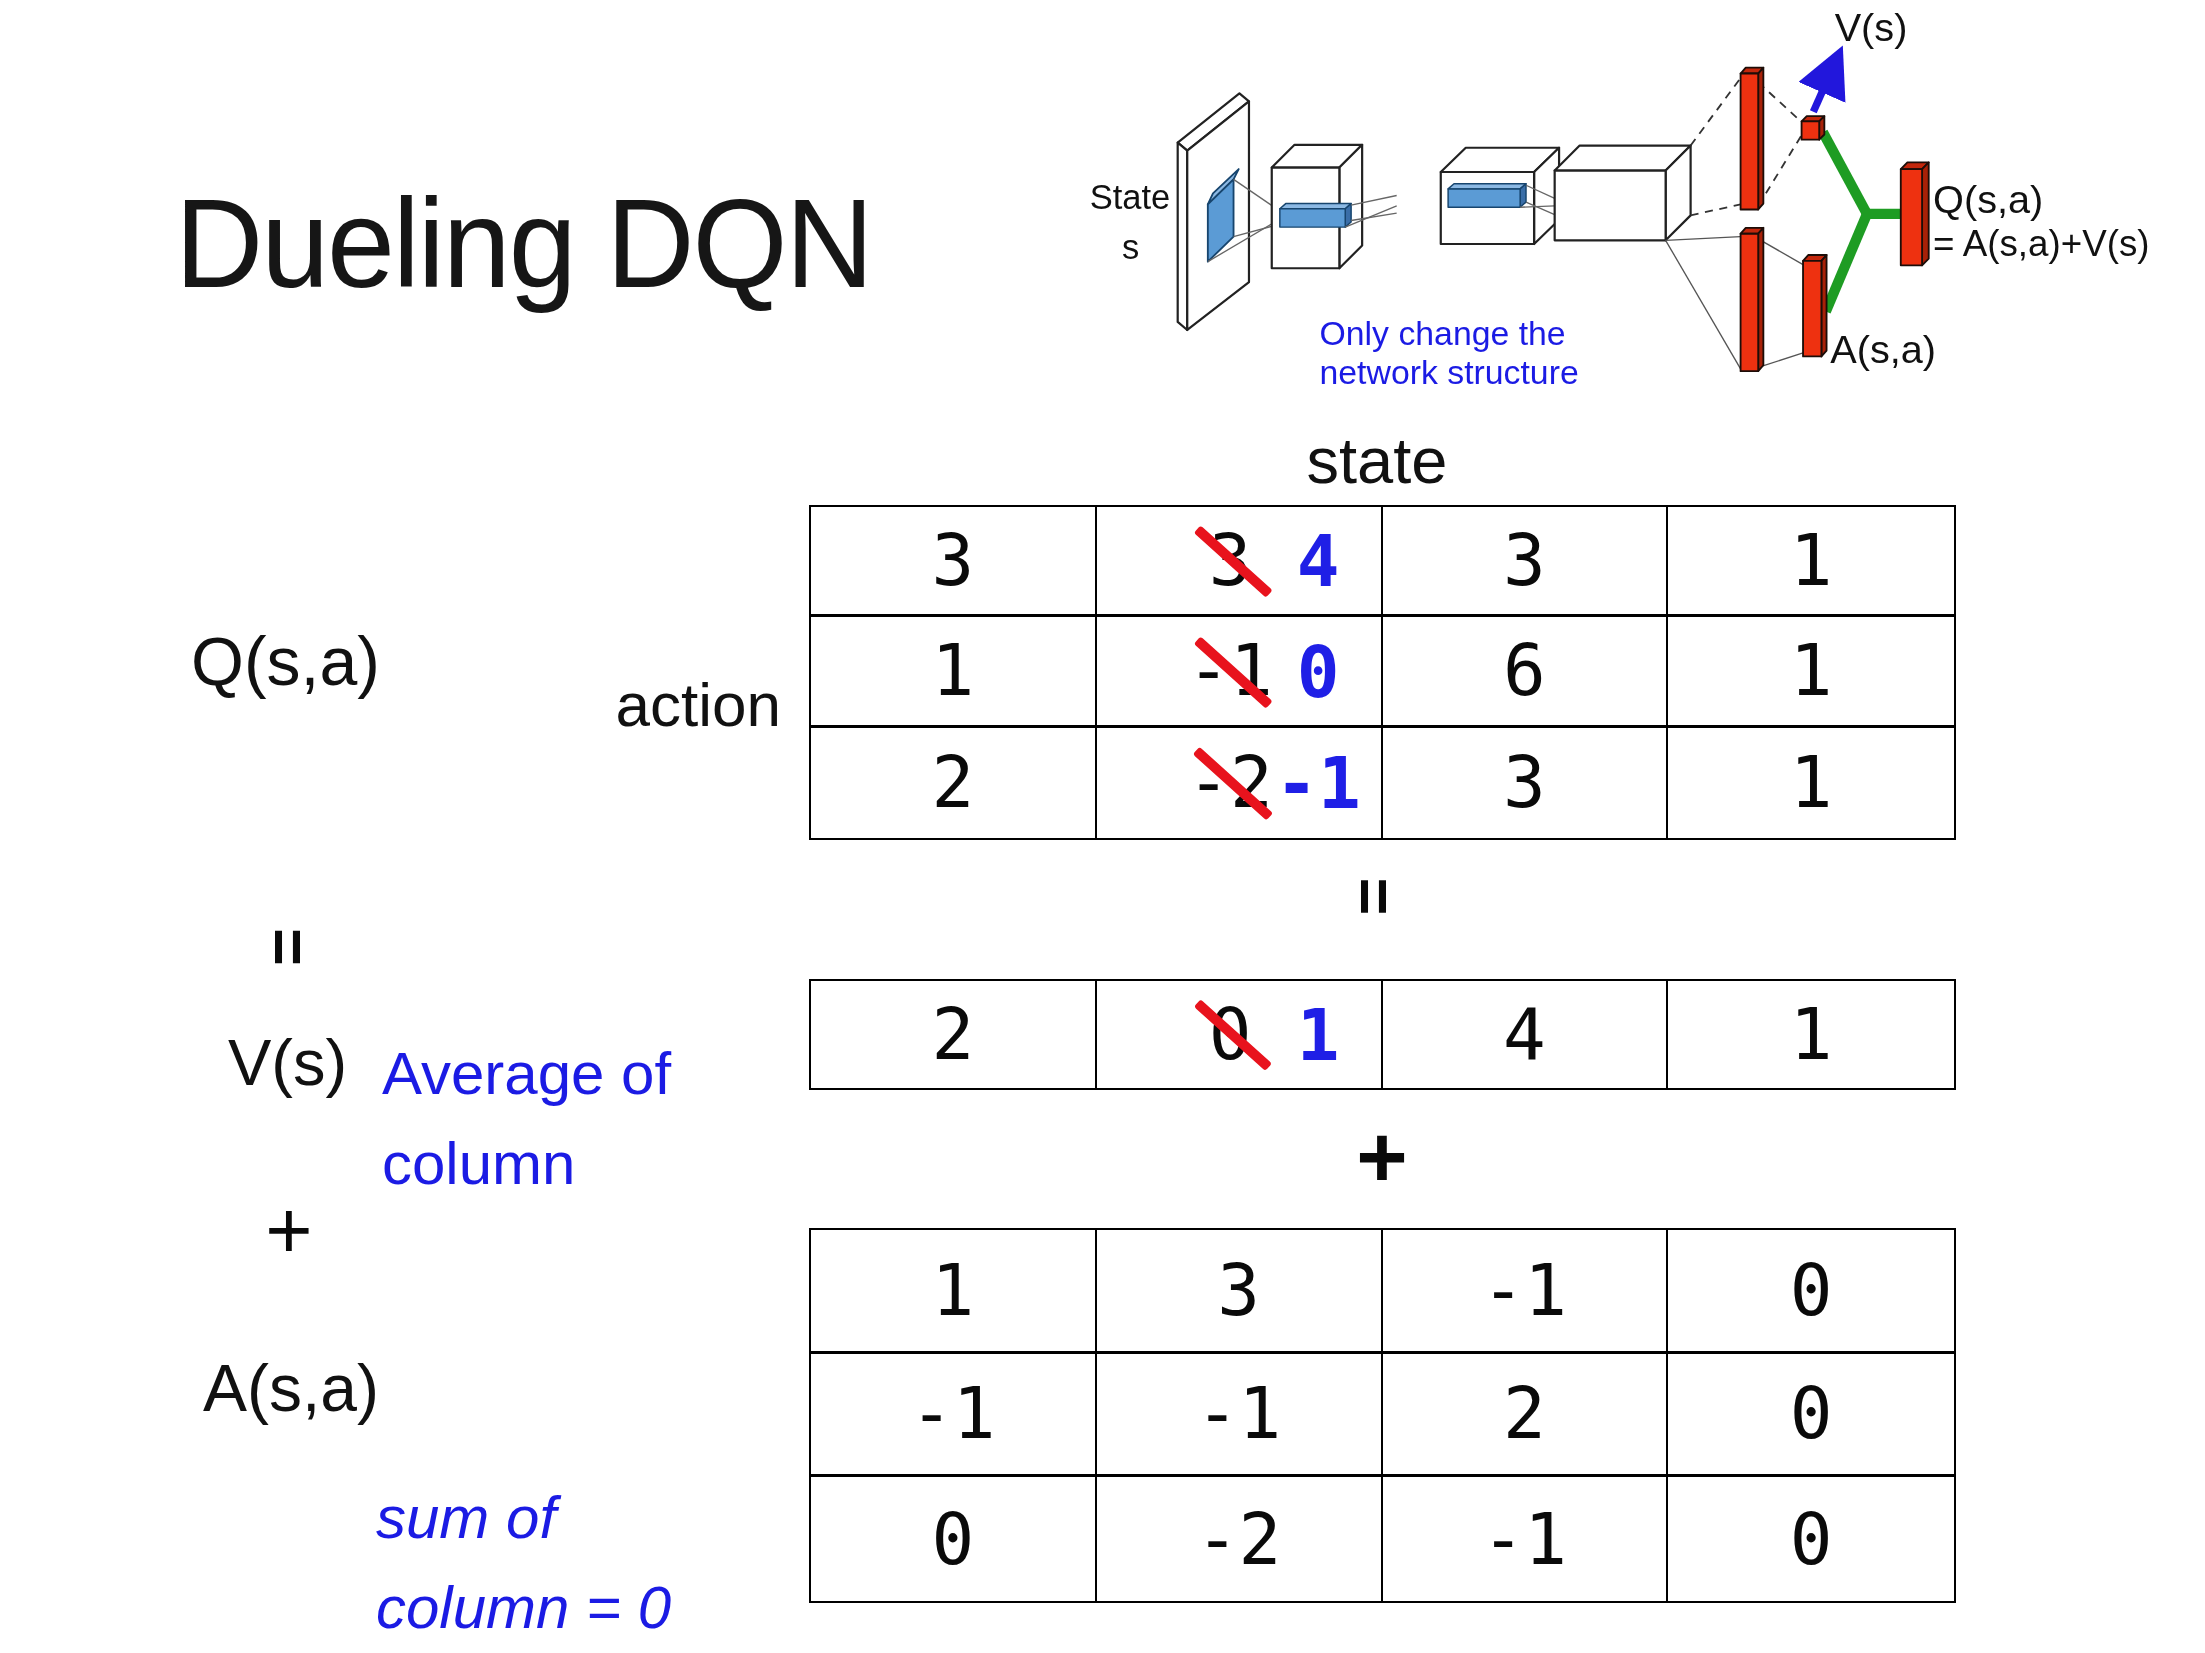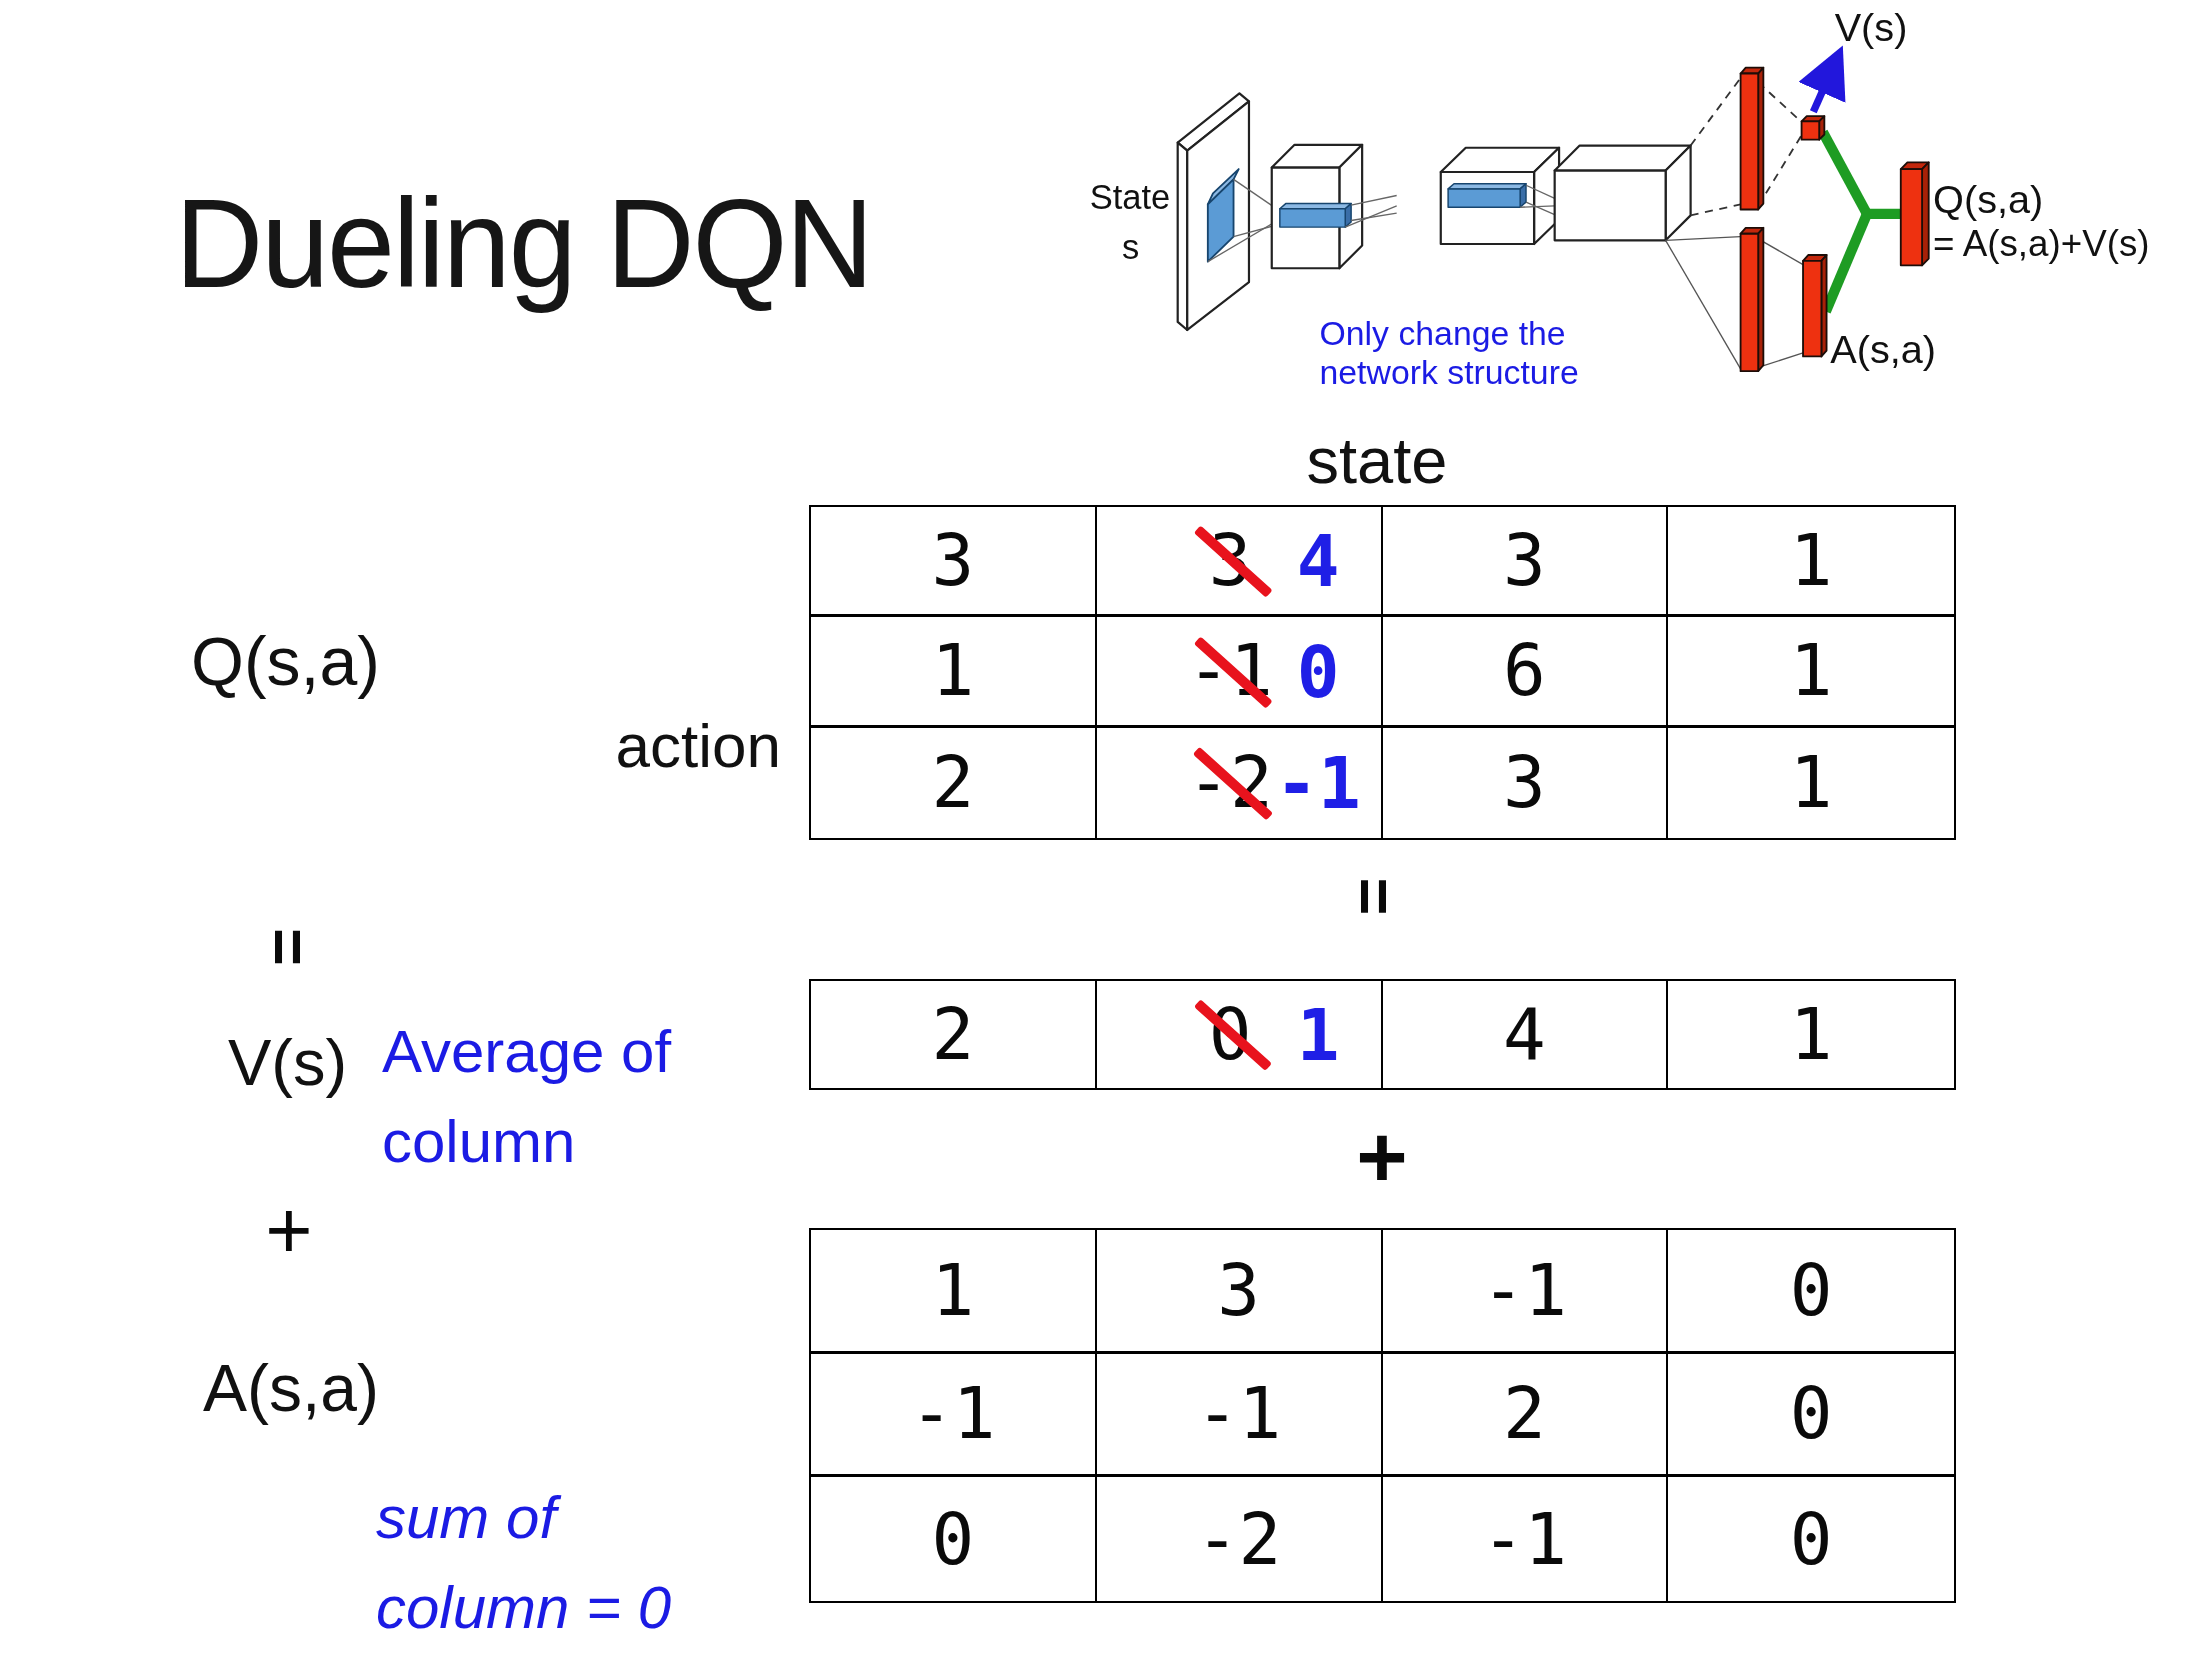--- a/index.html
+++ b/index.html
@@ -25,24 +25,24 @@
   #eq1{left:237px; top:901px; width:103px; height:92px; font-size:65px;}
   #eq2{left:1329px; top:851px; width:91px; height:91px; font-size:65px;}
   .plus{
     position:absolute; display:flex; align-items:center; justify-content:center; color:#0a0a0a;
   }
   #plus1{left:241px; top:1185px; width:96px; height:90px; font-size:81px; font-weight:500;}
   #plus2{left:1335px; top:1110px; width:94px; height:94px; font-size:88px; font-weight:700;}
   .note{
     position:absolute; color:#1b1be4; font-size:60px; line-height:1.5; white-space:nowrap;
   }
-  #avg-note{left:382px; top:1007px;}
+  #avg-note{left:382px; top:1029px;}
   #sum-note{left:376px; top:1473px;font-style:italic;}
   #state-label{position:absolute; left:1250px; top:423px; width:254px; text-align:center; font-size:65px; color:#111;}
-  #action-label{position:absolute; left:544px; top:669px; width:237px; text-align:right; font-size:62px; color:#111;margin-top:41px;}
+  #action-label{position:absolute; left:544px; top:669px; width:237px; text-align:right; font-size:62px; color:#111;}
   
   .tbl{
     position:absolute; display:grid; background:#fff;
     border:2.9px solid #000; box-sizing:border-box;
   }
   #qtable{left:809px; top:505px;  width:1147px; height:335px; grid-template-rows:repeat(3,1fr); grid-template-columns:repeat(4,1fr);}
   #vtable{left:809px; top:979px; width:1147px; height:111px; grid-template-rows:1fr;          grid-template-columns:repeat(4,1fr);}
   #atable{left:809px; top:1228px; width:1147px; height:375px; grid-template-rows:repeat(3,1fr); grid-template-columns:repeat(4,1fr);}
   .cell{
     display:flex; align-items:center; justify-content:center;

